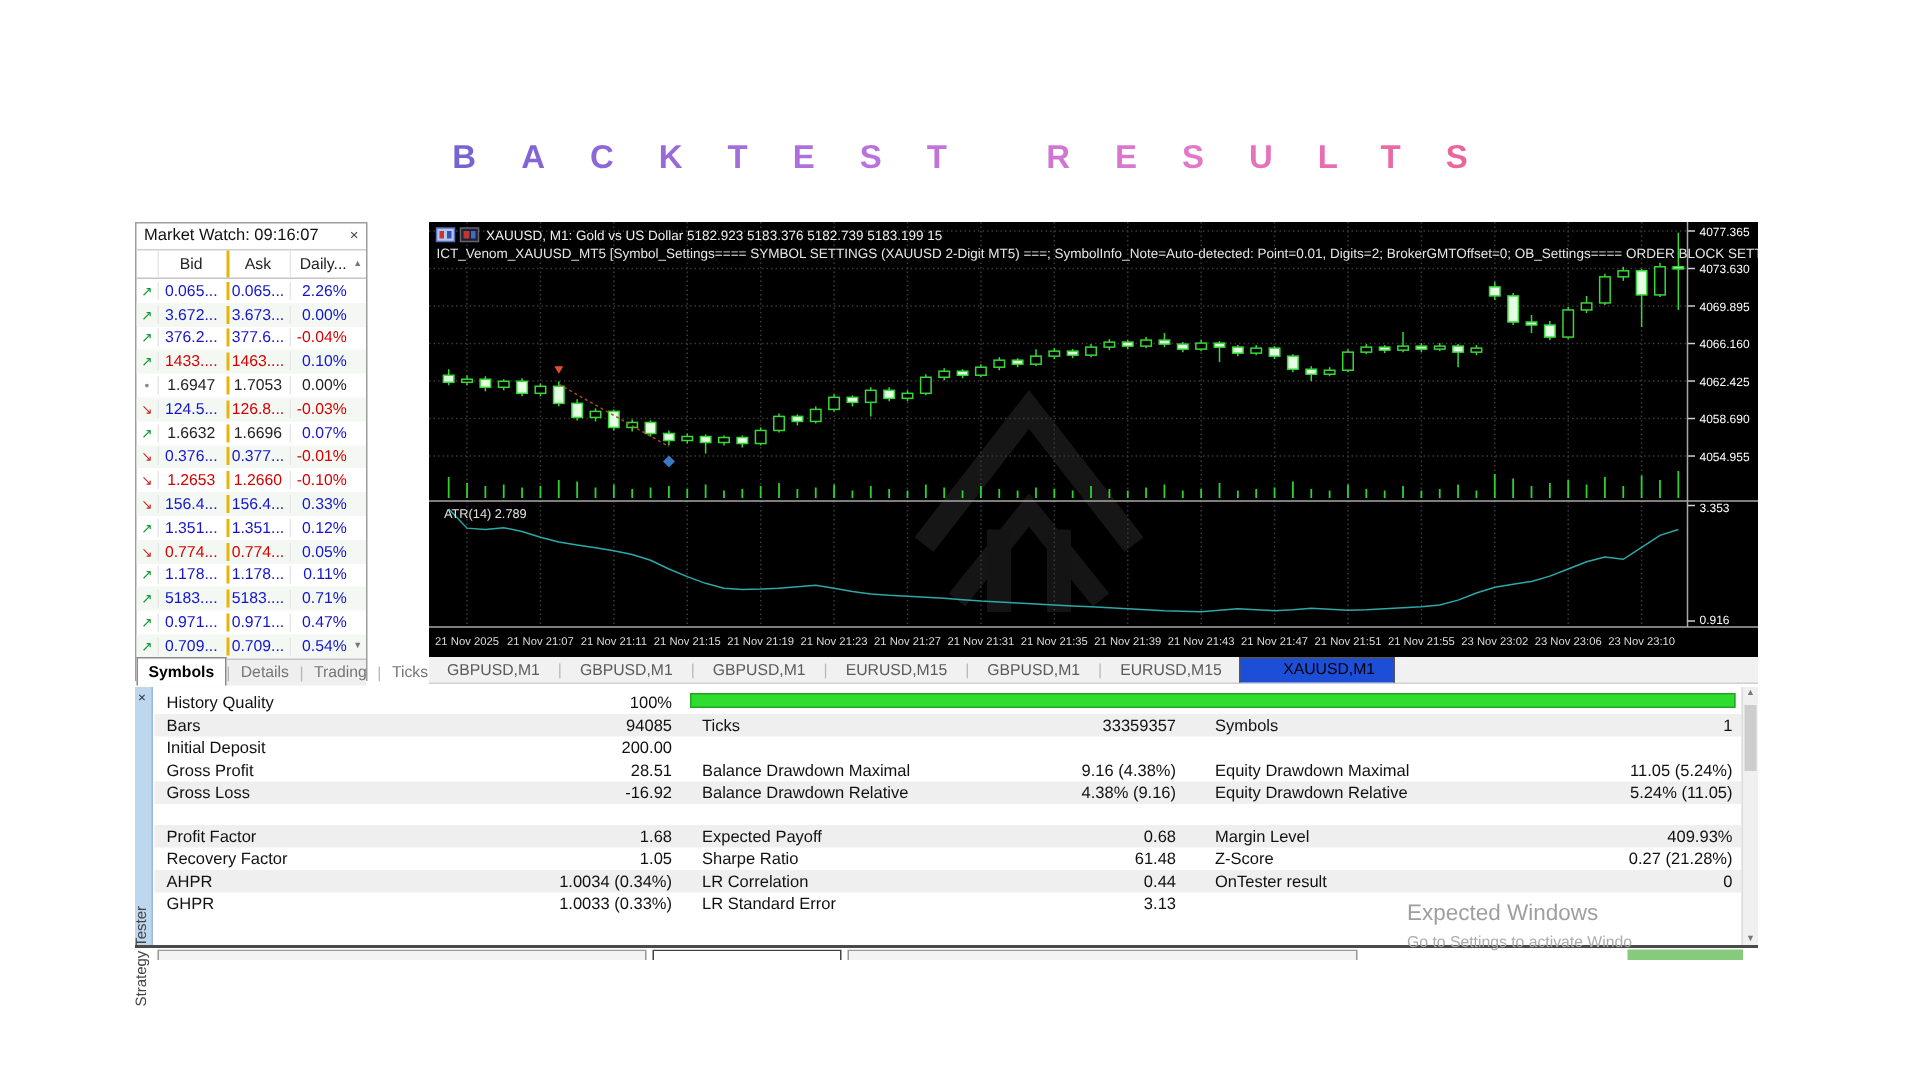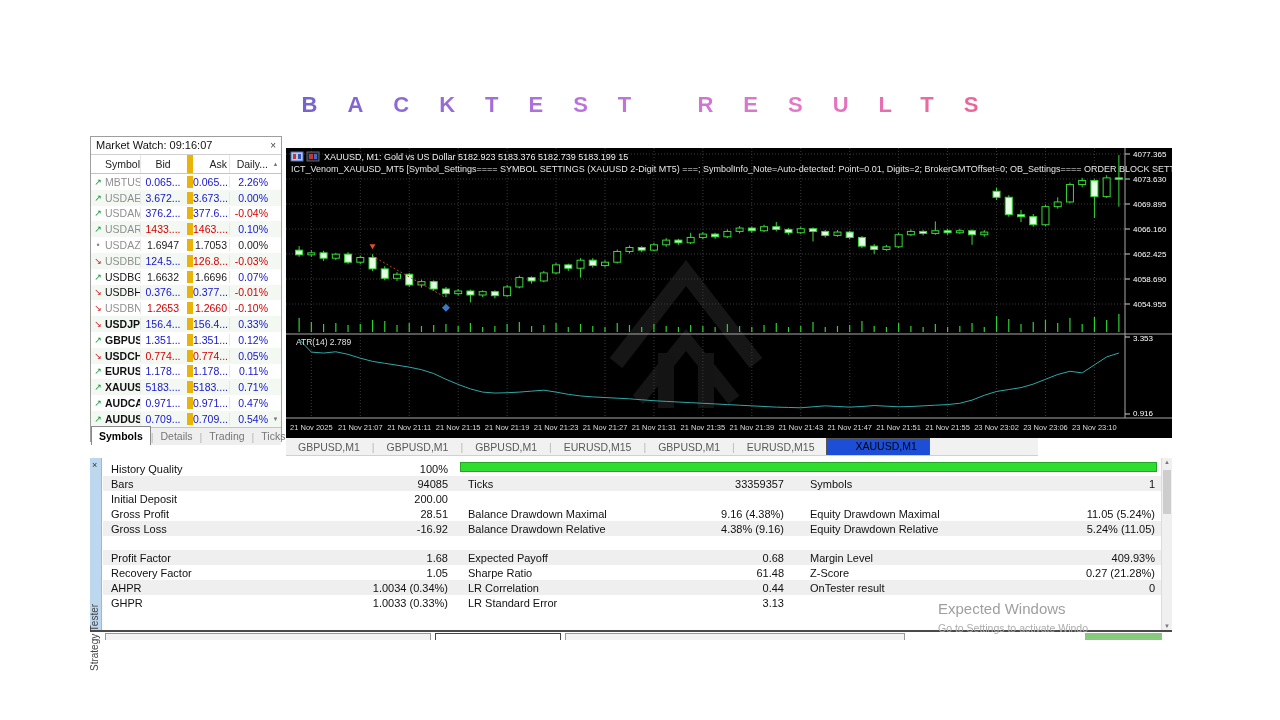--- a/index.html
+++ b/index.html
@@ -4,49 +4,49 @@
 <style>
   html,body{margin:0;padding:0;background:#fff;}
   .page{position:relative;width:1280px;height:720px;background:#fff;overflow:hidden;
         font-family:"Liberation Sans",sans-serif;}
   
   .big-title{position:absolute;left:0;top:92px;width:100%;text-align:center;
     font-size:22px;font-weight:bold;letter-spacing:30px;text-indent:30px;
     background:linear-gradient(90deg,#3e53c6 0%,#7a63d2 25%,#b872de 45%,#e377c9 62%,#ee5f8c 80%,#e93a4d 100%);
     -webkit-background-clip:text;background-clip:text;color:transparent;}
   
-  .mw{position:absolute;left:90px;top:136px;width:192px;height:306px;background:#fff;
+  .mw{position:absolute;left:90px;top:148px;width:155px;height:306px;background:#fff;
       border:1px solid #9e9e9e;box-sizing:border-box;font-size:10.5px;color:#111;}
   .mw-titlebar{height:17px;line-height:17px;padding:0 5px;display:flex;justify-content:space-between;
       border-bottom:1px solid #cfcfcf;font-size:11px;}
   .mw-close{color:#444;cursor:default;font-size:10px;}
   .mw-header{display:flex;height:18px;line-height:18px;border-bottom:1px solid #c4c4c4;color:#222;}
   .mw-header .hc{box-sizing:border-box;}
   .mw-rows{height:253px;overflow:hidden;}
   .mw-row{display:flex;height:15.8px;align-items:center;}
   .mw-row.even{background:#f3f8f3;}
   .cell-arrow{width:14px;text-align:center;font-size:9px;}
   .cell-sym{flex:1;overflow:hidden;white-space:nowrap;}
   .cell-bid{width:47px;text-align:center;border-left:1px solid #e7e7e7;box-sizing:border-box;padding-right:2px;}
-  .cell-ask{width:42px;text-align:right;border-left:6px solid #eab308;box-sizing:border-box;padding-right:2px;}
+  .cell-ask{width:42px;text-align:center;border-left:2px solid #eab308;box-sizing:border-box;padding-right:2px;}
   .cell-daily{width:41px;text-align:right;border-left:1px solid #e7e7e7;box-sizing:border-box;padding-right:2px;}
   .cell-gut{width:11px;text-align:center;font-size:6px;color:#777;}
   .dir-up{color:#119933;} .dir-down{color:#cc2222;} .dir-dot{color:#888;}
   .sym-dim{color:#8f8f8f;} .sym-bold{font-weight:bold;}
   .c-b{color:#1414cc;} .c-r{color:#d40000;} .c-k{color:#222;}
   .mw-tabs{height:17px;background:#efefef;border-top:1px solid #c4c4c4;display:flex;align-items:center;
       font-size:10.5px;color:#767676;}
   .mw-tab{padding:0 7px;height:15px;line-height:15px;}
   .mw-tab.active{background:#fff;border:1px solid #8a8a8a;border-bottom:none;color:#000;font-weight:bold;
       margin-top:-2px;height:18px;line-height:18px;}
   .mw-tab-sep{color:#b5b5b5;}
   
   .chart{position:absolute;left:286px;top:148px;width:886px;height:290px;background:#000;}
   .chart svg{display:block;}
-  .chart-tabs{position:absolute;left:286px;top:438px;width:752px;height:18px;background:#f1f1f1;
+  .chart-tabs{position:absolute;left:286px;top:438px;width:886px;height:18px;background:#f1f1f1;
       border-bottom:1px solid #d0d0d0;display:flex;align-items:flex-end;font-size:10.5px;color:#5a5a5a;box-sizing:border-box;}
   .ctab{padding:1px 12px 2px 12px;}
   .ctab.active{background:#1d4ed8;border:1px solid #555;border-bottom:none;color:#000;padding:1px 12px 3px 28px;margin-bottom:0;}
   .ctab-sep{color:#b8b8b8;padding-bottom:2px;}
   
   .tester{position:absolute;left:90px;top:458px;width:1082px;height:174px;background:#fff;
       border-bottom:2px solid #4a4a4a;box-sizing:border-box;}
   .tester-side{position:absolute;left:0;top:0;width:12px;height:100%;background:#bdd7ee;
       border-right:1px solid #9ab8d8;box-sizing:border-box;}
   .tester-side .rot{position:absolute;left:-1px;bottom:8px;transform-origin:0 0;transform:rotate(-90deg) translateX(-60px);

